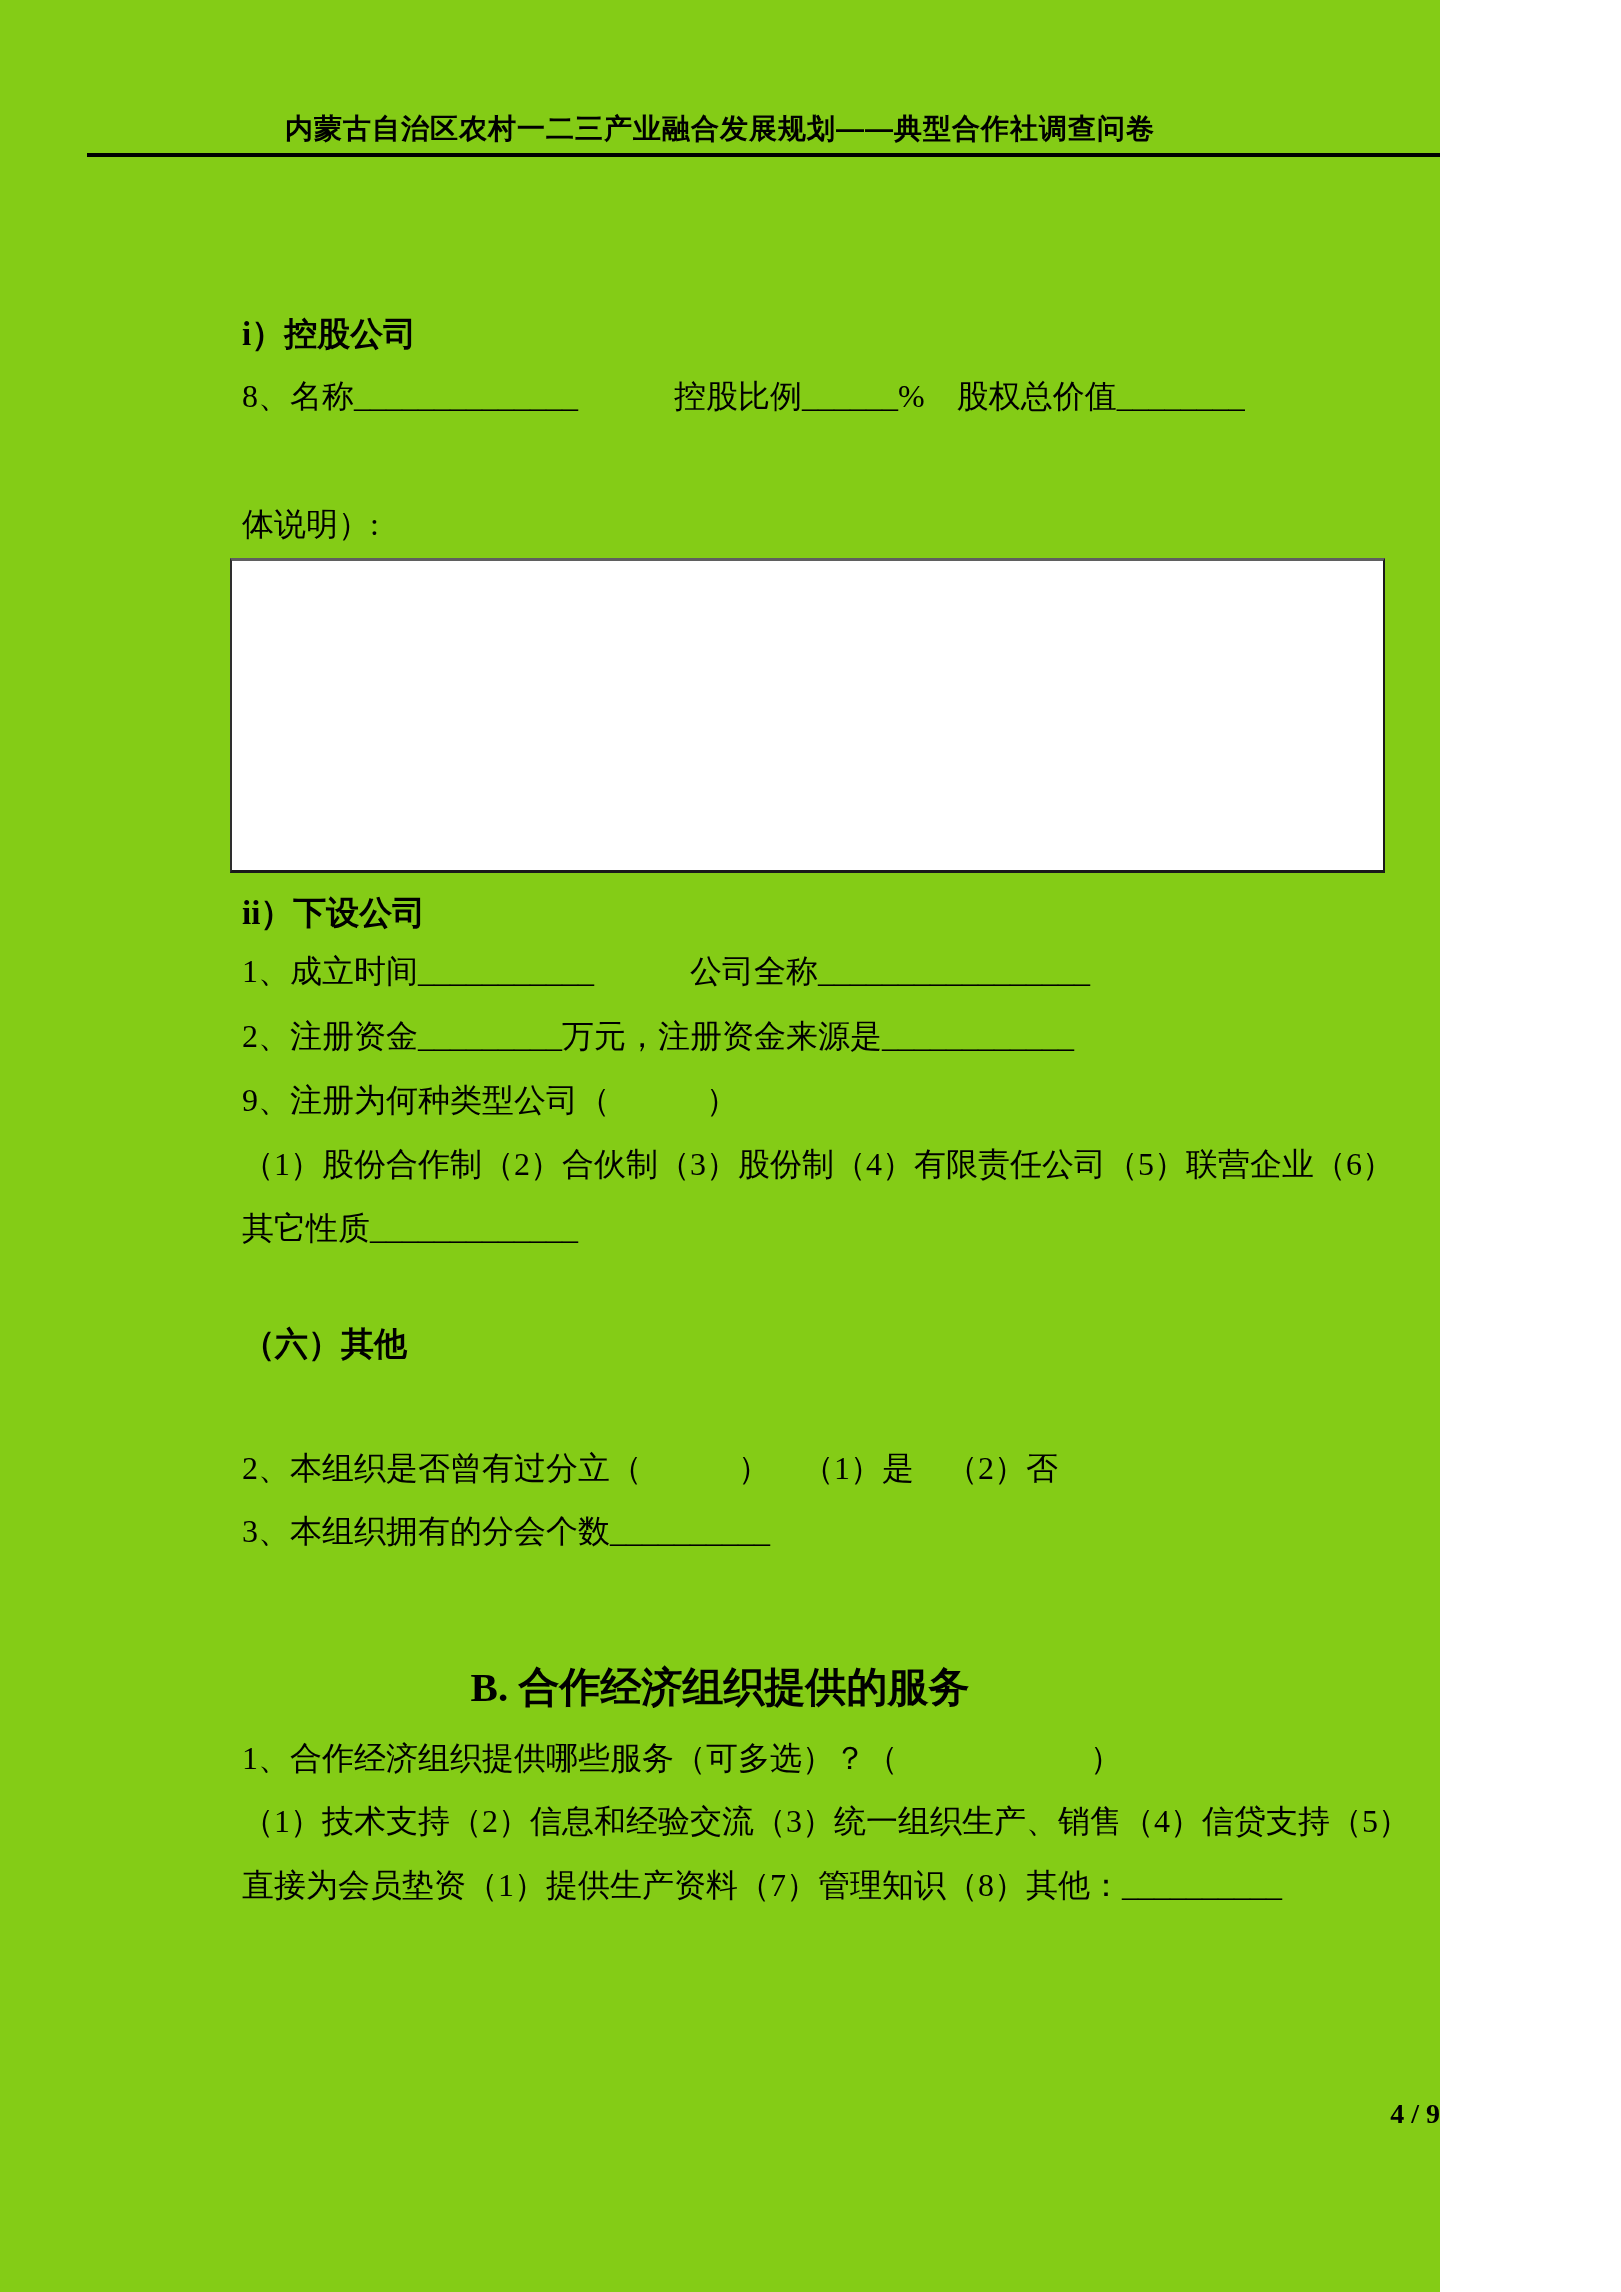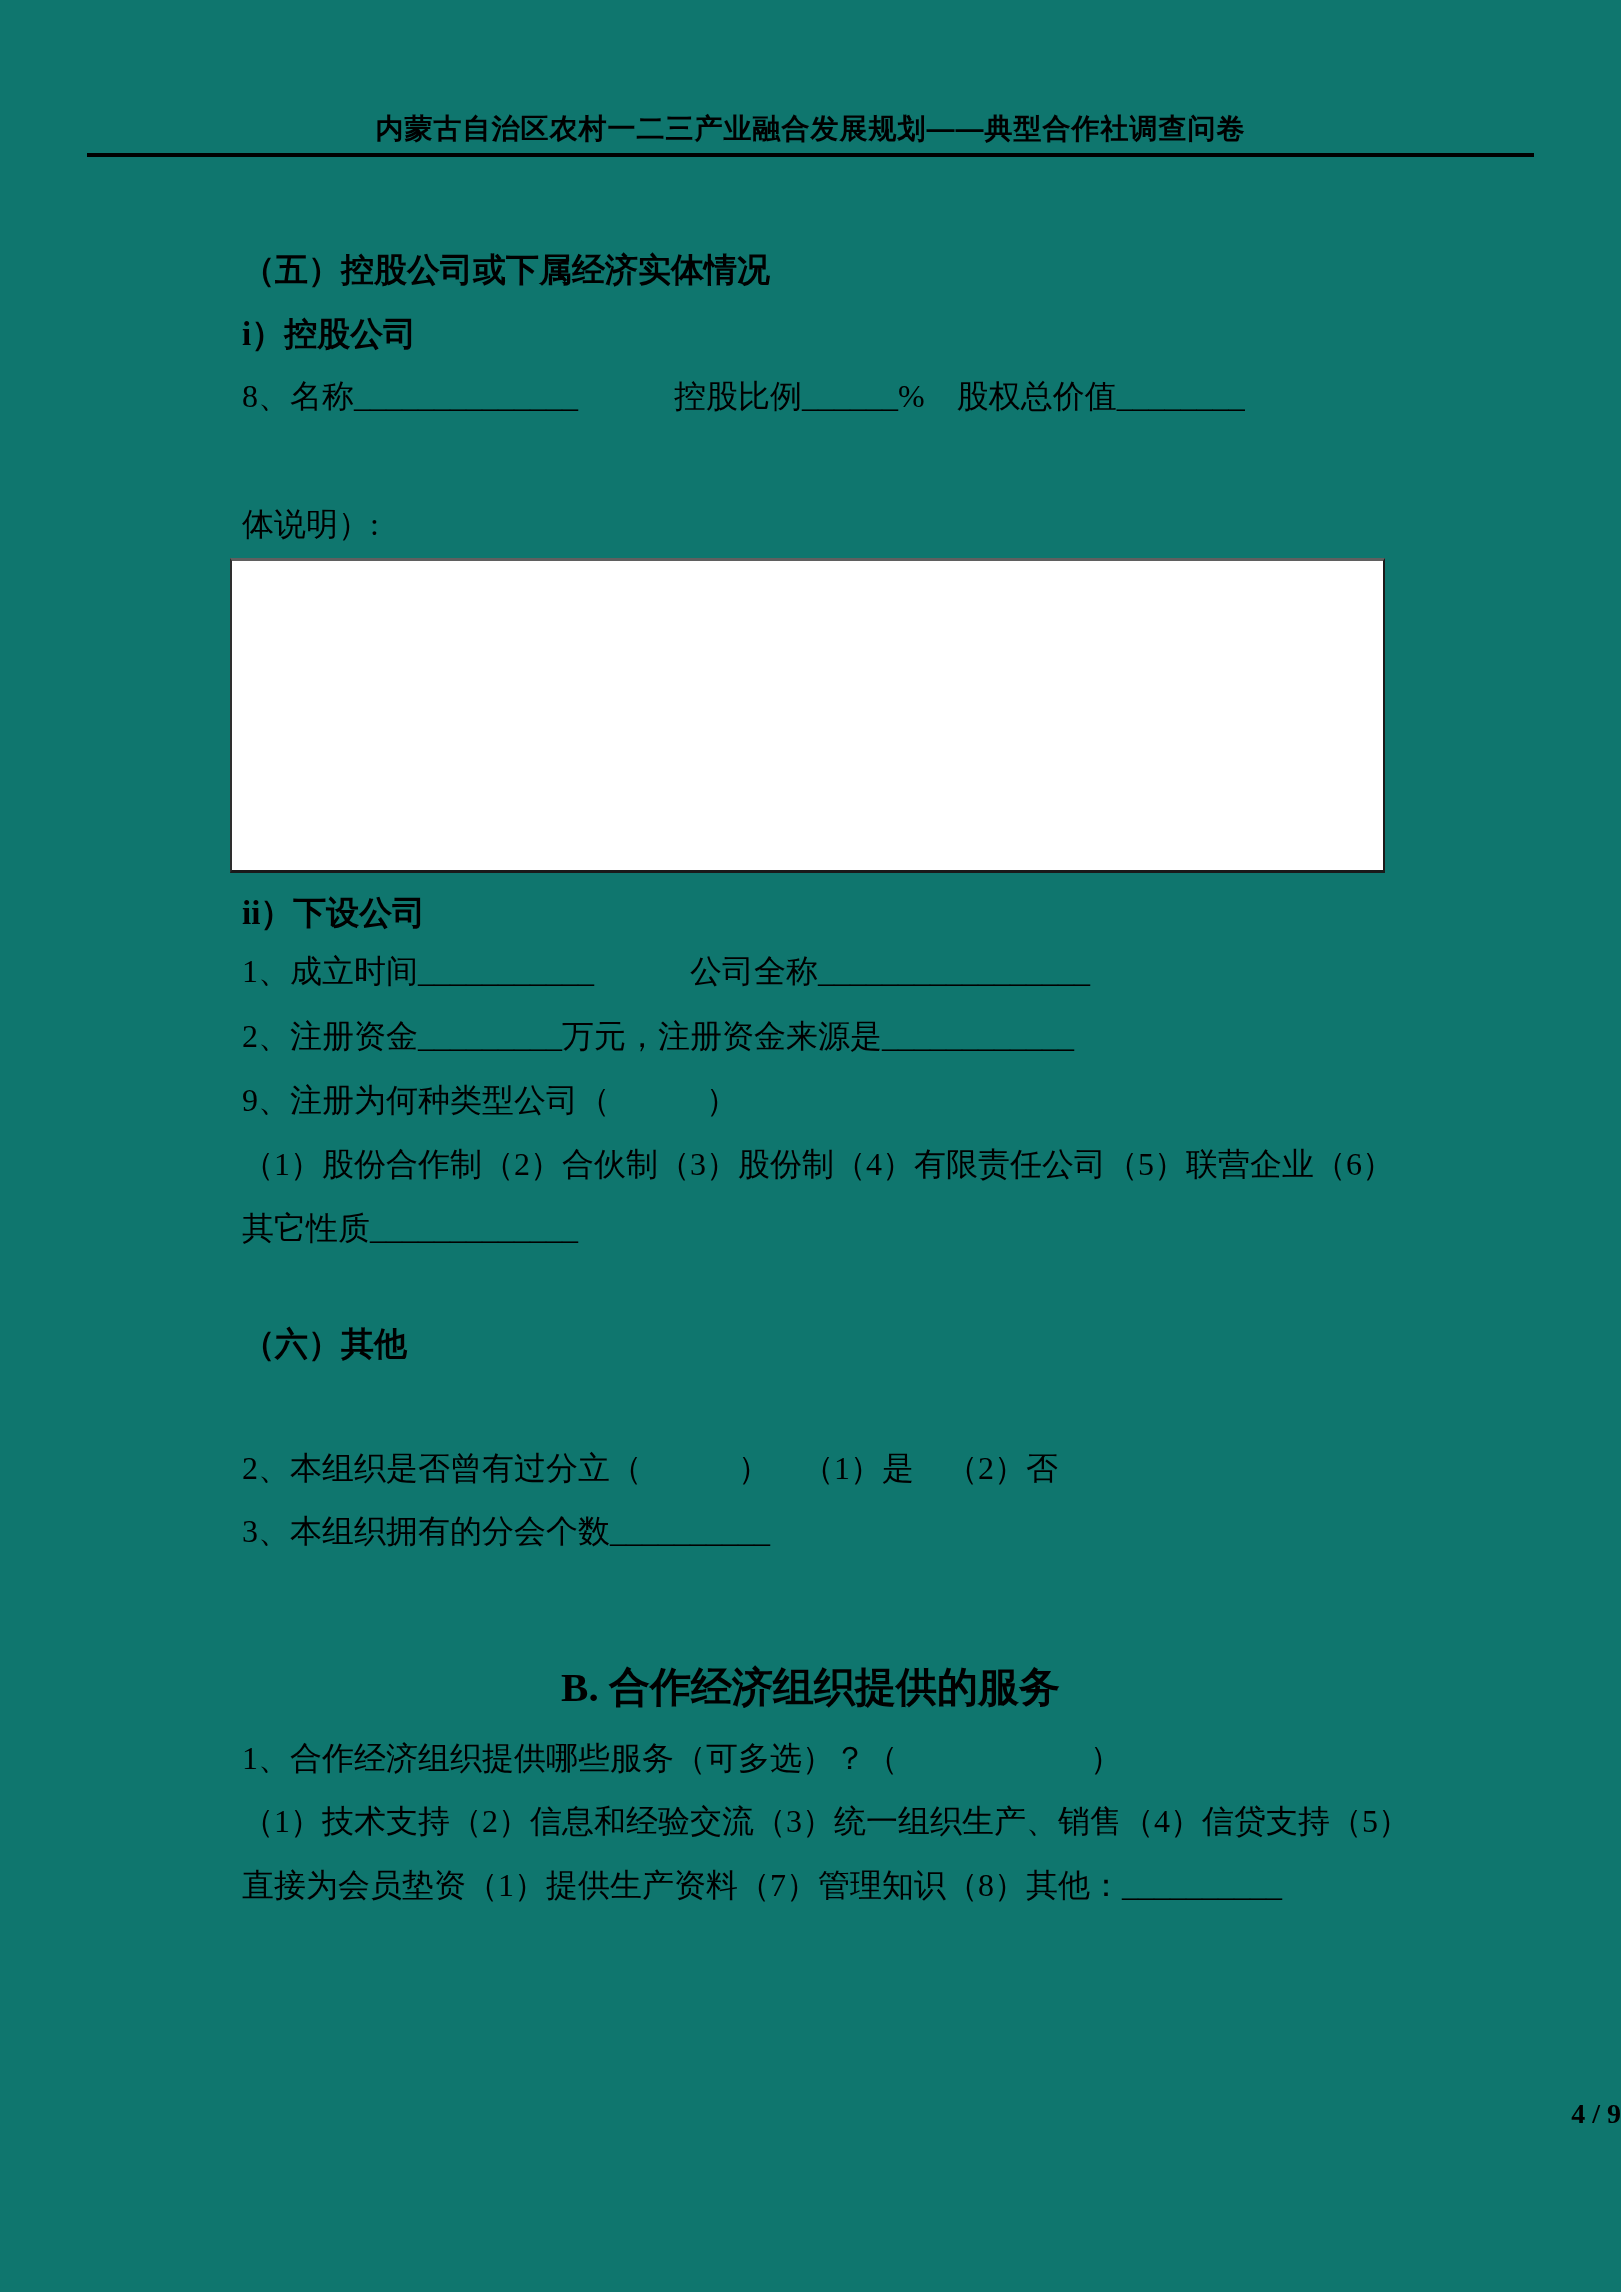--- a/index.html
+++ b/index.html
@@ -2,23 +2,23 @@
 <html><head>
 <meta charset="utf-8">
 <style>
   html, body {
     margin: 0;
     padding: 0;
     background: #ffffff;
   }
   .page {
     position: relative;
-    width: 1621px;
+    width: 1440px;
     height: 2293px;
-    background: #0f766e;
+    background: #84cc16;
     color: #000000;
     font-family: "Liberation Serif", "DejaVu Serif", serif;
     overflow: hidden;
   }
   .hdr-title {
     position: absolute;
     top: 110px;
     left: 0;
     width: 100%;
     text-align: center;
@@ -86,21 +86,20 @@
   }
 </style>
 </head>
 <body>
 
 <div class="page">
 
   <div class="hdr-title">内蒙古自治区农村一二三产业融合发展规划——典型合作社调查问卷</div>
   <div class="hdr-rule"></div>
 
-  <div class="sec-head" style="top:250px;">（五）控股公司或下属经济实体情况</div>
   <div class="sec-head" style="top:314px;">i）控股公司</div>
 
   <div class="line" style="top:377px;">8、名称______________　　　控股比例______%　股权总价值________</div>
   <div class="line" style="top:505px;">体说明）:</div>
 
   <div class="intro-box"></div>
 
   <div class="sec-head" style="top:893px;">ii）下设公司</div>
   <div class="line" style="top:952px;">1、成立时间___________　　　公司全称_________________</div>
   <div class="line" style="top:1017px;">2、注册资金_________万元，注册资金来源是____________</div>

